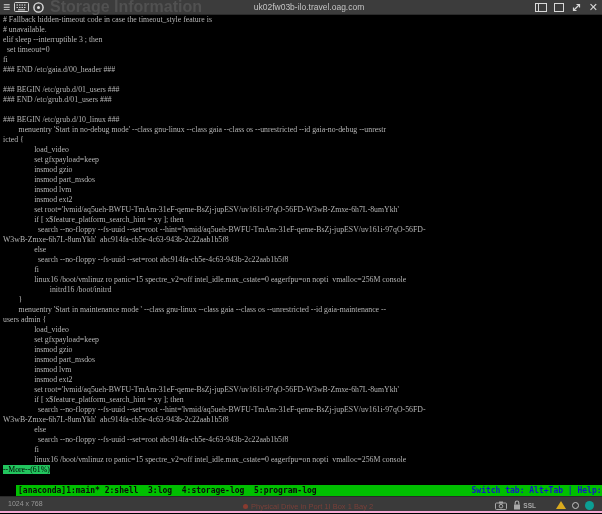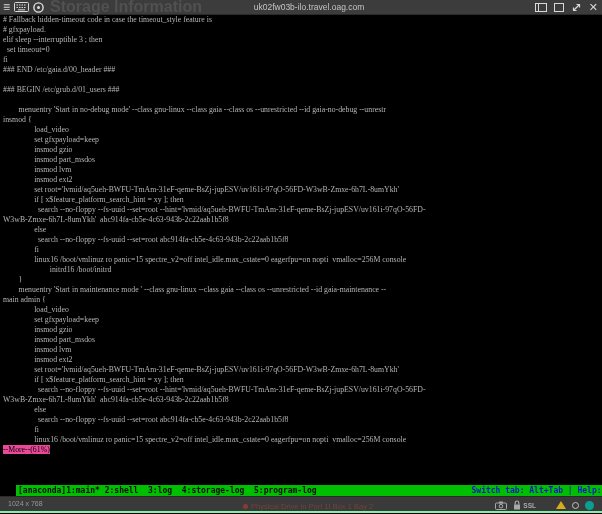--- a/index.html
+++ b/index.html
@@ -28,36 +28,36 @@
 
   
   .terminal {
     position:absolute; top:15px; left:0; width:602px; height:470px;
     background:#000; color:#b6b6b6;
     font-family:Liberation Serif, serif;
     font-size:7.8px; line-height:10px;
     padding-left:3px; overflow:hidden;
   }
   .tline { white-space:pre; height:10px; }
-  .inverse { background:#ec4899; color:#000; }
+  .inverse { background:#22c55e; color:#000; }
 
   
   .tmuxbar {
     position:absolute; top:485px; left:16px; width:602px; height:11px;
     background:#00bf00; display:flex; justify-content:space-between;
     font-family:"DejaVu Sans Mono", monospace; font-size:8px; line-height:11px;
     font-weight:bold; padding:0 2px; white-space:pre;
   }
   .tmux-left { color:#0a0a0a; }
   .tmux-right { color:#1414cc; }
 
   
   .statusbar {
     position:absolute; top:496px; left:0; width:602px; height:17px;
-    background:#3a3a3a; border-top:1px solid #2a2a2a; border-bottom:2px solid #86efac;
+    background:#3a3a3a; border-top:1px solid #2a2a2a; border-bottom:2px solid #f9a8d4;
   }
   .resolution {
     position:absolute; left:8px; top:3px; color:#989898; font-size:7px;
   }
   .drive-watermark {
     position:absolute; left:243px; top:5px; font-size:7.5px;
     color:rgba(185,70,55,0.5); white-space:nowrap; display:flex; align-items:center; gap:3px;
   }
   .drive-dot { width:5px; height:5px; border-radius:50%; background:rgba(200,60,40,0.55); display:inline-block; }
   .sb-icons { position:absolute; right:8px; top:0; height:16px; display:flex; align-items:center; gap:6px; }
@@ -102,48 +102,50 @@
       <polyline points="5.5,2.5 8.5,2.5 8.5,5.5" fill="none" stroke="#d8d8d8" stroke-width="1.2"></polyline>
       <polyline points="2.5,5.5 2.5,8.5 5.5,8.5" fill="none" stroke="#d8d8d8" stroke-width="1.2"></polyline>
     </svg>
     <span class="close-glyph">✕</span>
   </div>
 </div>
 
 <div class="terminal">
   <div id="terminal-lines">
       <div class="tline"># Fallback hidden-timeout code in case the timeout_style feature is</div>
-      <div class="tline"># gfxpayload.</div>
+      <div class="tline"># unavailable.</div>
       <div class="tline">elif sleep --interruptible 3 ; then</div>
       <div class="tline">  set timeout=0</div>
       <div class="tline">fi</div>
       <div class="tline">### END /etc/gaia.d/00_header ###</div>
       <div class="tline">&nbsp;</div>
       <div class="tline">### BEGIN /etc/grub.d/01_users ###</div>
+      <div class="tline">### END /etc/grub.d/01_users ###</div>
       <div class="tline">&nbsp;</div>
+      <div class="tline">### BEGIN /etc/grub.d/10_linux ###</div>
       <div class="tline">        menuentry 'Start in no-debug mode' --class gnu-linux --class gaia --class os --unrestricted --id gaia-no-debug --unrestr</div>
-      <div class="tline">insmod {</div>
+      <div class="tline">icted {</div>
       <div class="tline">                load_video</div>
       <div class="tline">                set gfxpayload=keep</div>
       <div class="tline">                insmod gzio</div>
       <div class="tline">                insmod part_msdos</div>
       <div class="tline">                insmod lvm</div>
       <div class="tline">                insmod ext2</div>
       <div class="tline">                set root='lvmid/aq5ueh-BWFU-TmAm-31eF-qeme-BsZj-jupESV/uv161i-97qO-56FD-W3wB-Zmxe-6h7L-8umYkh'</div>
       <div class="tline">                if [ x$feature_platform_search_hint = xy ]; then</div>
       <div class="tline">                  search --no-floppy --fs-uuid --set=root --hint='lvmid/aq5ueh-BWFU-TmAm-31eF-qeme-BsZj-jupESV/uv161i-97qO-56FD-</div>
       <div class="tline">W3wB-Zmxe-6h7L-8umYkh'  abc914fa-cb5e-4c63-943b-2c22aab1b5f8</div>
       <div class="tline">                else</div>
       <div class="tline">                  search --no-floppy --fs-uuid --set=root abc914fa-cb5e-4c63-943b-2c22aab1b5f8</div>
       <div class="tline">                fi</div>
       <div class="tline">                linux16 /boot/vmlinuz ro panic=15 spectre_v2=off intel_idle.max_cstate=0 eagerfpu=on nopti  vmalloc=256M console</div>
       <div class="tline">                        initrd16 /boot/initrd</div>
       <div class="tline">        }</div>
       <div class="tline">        menuentry 'Start in maintenance mode ' --class gnu-linux --class gaia --class os --unrestricted --id gaia-maintenance --</div>
-      <div class="tline">main admin {</div>
+      <div class="tline">users admin {</div>
       <div class="tline">                load_video</div>
       <div class="tline">                set gfxpayload=keep</div>
       <div class="tline">                insmod gzio</div>
       <div class="tline">                insmod part_msdos</div>
       <div class="tline">                insmod lvm</div>
       <div class="tline">                insmod ext2</div>
       <div class="tline">                set root='lvmid/aq5ueh-BWFU-TmAm-31eF-qeme-BsZj-jupESV/uv161i-97qO-56FD-W3wB-Zmxe-6h7L-8umYkh'</div>
       <div class="tline">                if [ x$feature_platform_search_hint = xy ]; then</div>
       <div class="tline">                  search --no-floppy --fs-uuid --set=root --hint='lvmid/aq5ueh-BWFU-TmAm-31eF-qeme-BsZj-jupESV/uv161i-97qO-56FD-</div>
       <div class="tline">W3wB-Zmxe-6h7L-8umYkh'  abc914fa-cb5e-4c63-943b-2c22aab1b5f8</div>

